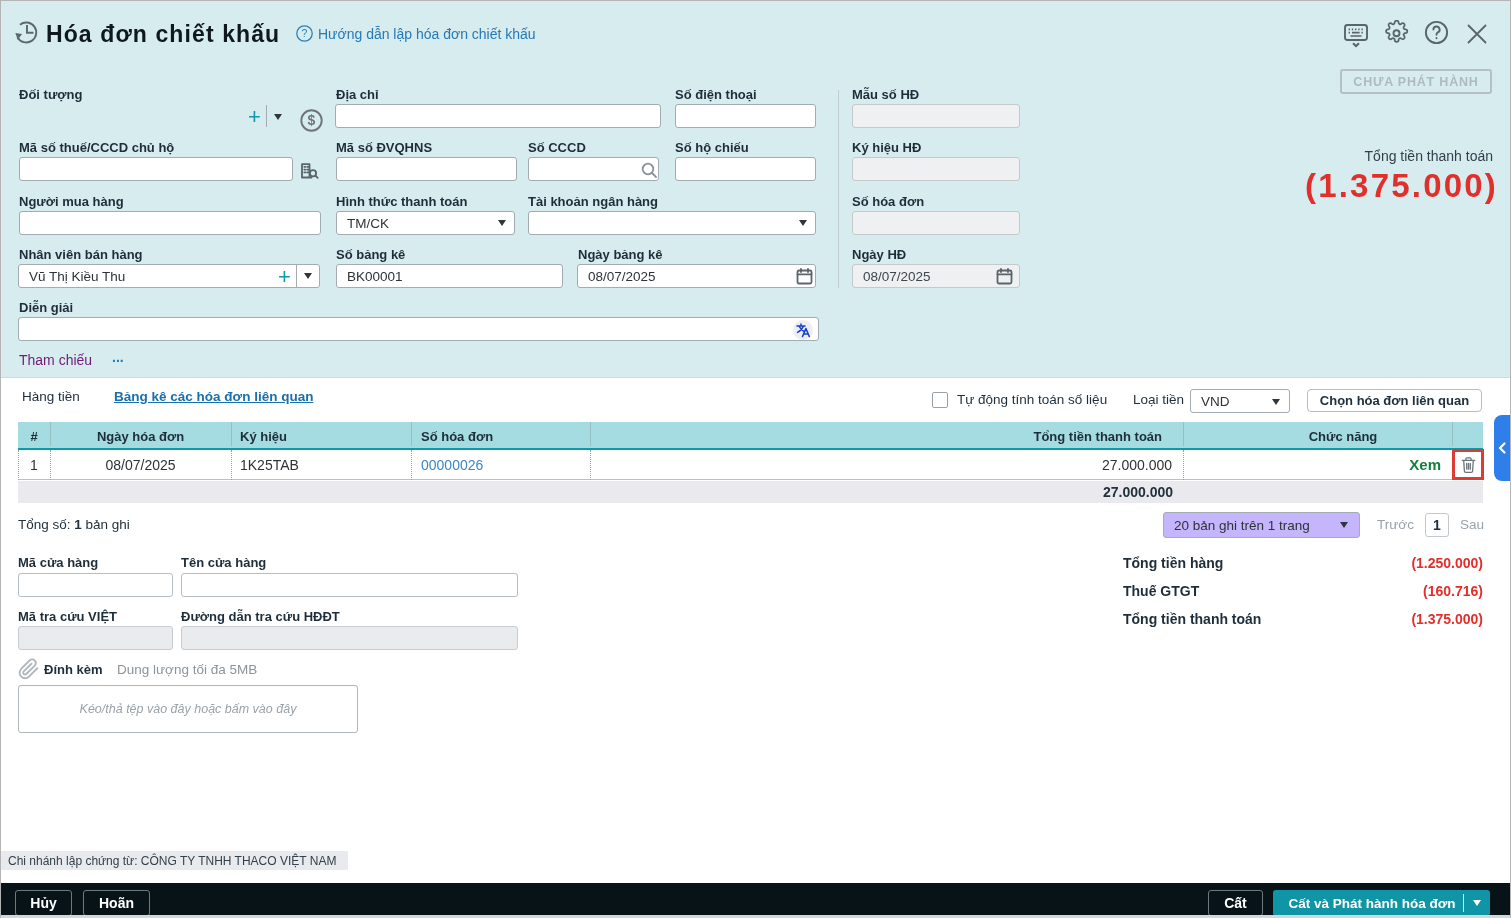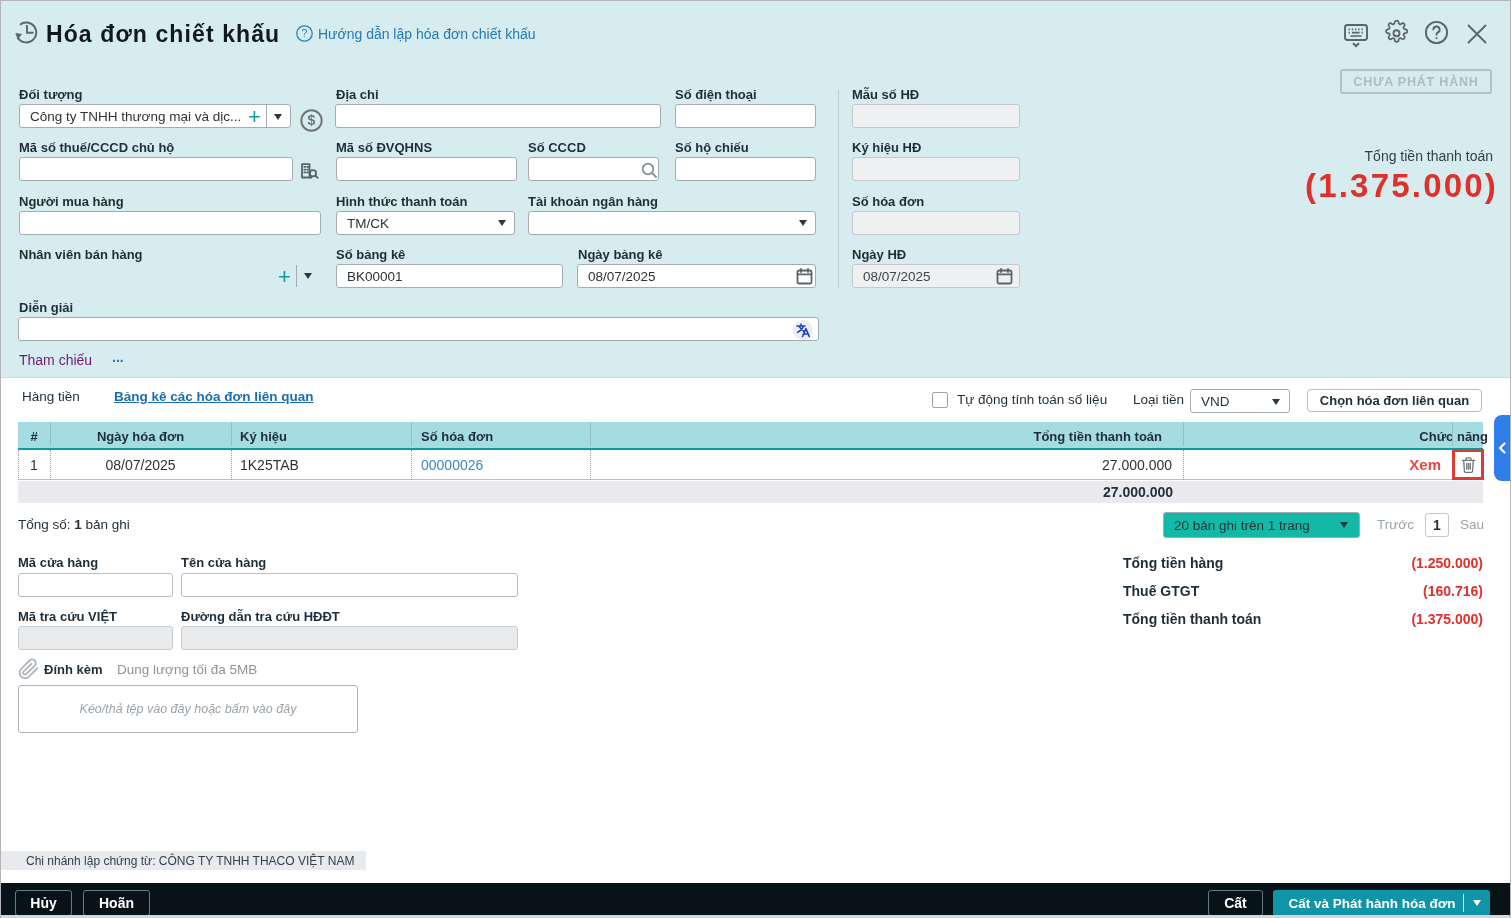--- a/index.html
+++ b/index.html
@@ -51,23 +51,20 @@
       <path class="ico" stroke-width="1.9" d="M2.5 2.5 19.5 19.5M19.5 2.5 2.5 19.5"></path>
     </svg>
 
   <div class="abs" style="left:1340px;top:69px;width:152px;height:25px;border:2px solid #b7bfc6;border-radius:3px;color:#b0b9c1;font-weight:700;font-size:12.5px;display:flex;align-items:center;justify-content:center;letter-spacing:0.8px">CHƯA PHÁT HÀNH</div>
   <div class="abs" style="left:1240px;top:148px;width:253px;text-align:right;font-size:14px;color:#323f4a">Tổng tiền thanh toán</div>
   <div class="abs" style="left:1140px;top:167px;width:358px;text-align:right;font-size:33px;font-weight:700;color:#e12f2b;letter-spacing:2.2px">(1.375.000)</div>
 
   <div class="abs" style="left:838px;top:90px;width:1px;height:198px;background:#c2ccd1"></div>
 
   <div class="lbl" style="left:19px;top:87px">Đối tượng</div>
-  <div class="inp" style="left:19px;top:104px;width:272px;padding-right:46px">
-      <span style="overflow:hidden;text-overflow:ellipsis;max-width:212px;display:block">Công ty TNHH thương mại và dịc...</span>
-    </div>
   <div class="abs plus" style="left:248px;top:105px">+</div>
   <div class="abs" style="left:266px;top:105px;width:1px;height:22px;background:#a3acb3"></div>
   <div class="abs caret" style="left:274px;top:114px"></div>
   <svg class="abs" style="left:300px;top:109px" width="23" height="23" viewBox="0 0 23 23">
       <circle cx="11.5" cy="11.5" r="10.2" fill="none" stroke="#6d757a" stroke-width="1.9"></circle>
       <text x="11.5" y="16.4" font-size="14" font-weight="700" fill="#6d757a" text-anchor="middle" font-family="Liberation Sans">$</text>
     </svg>
   <div class="lbl" style="left:336px;top:87px">Địa chỉ</div>
   <div class="inp" style="left:335px;top:104px;width:326px"></div>
   <div class="lbl" style="left:675px;top:87px">Số điện thoại</div>
@@ -100,20 +97,21 @@
   <div class="lbl" style="left:336px;top:194px">Hình thức thanh toán</div>
   <div class="inp" style="left:336px;top:211px;width:179px">TM/CK</div>
   <div class="abs caret" style="left:498px;top:220px"></div>
   <div class="lbl" style="left:528px;top:194px">Tài khoản ngân hàng</div>
   <div class="inp" style="left:528px;top:211px;width:288px"></div>
   <div class="abs caret" style="left:799px;top:220px"></div>
   <div class="lbl" style="left:852px;top:194px">Số hóa đơn</div>
   <div class="inp dis" style="left:852px;top:211px;width:168px"></div>
 
   <div class="lbl" style="left:19px;top:247px">Nhân viên bán hàng</div>
+  <div class="inp" style="left:18px;top:264px;width:302px">Vũ Thị Kiều Thu</div>
   <div class="abs plus" style="left:278px;top:265px">+</div>
   <div class="abs" style="left:296px;top:265px;width:1px;height:22px;background:#a3acb3"></div>
   <div class="abs caret" style="left:304px;top:273px"></div>
   <div class="lbl" style="left:336px;top:247px">Số bảng kê</div>
   <div class="inp" style="left:336px;top:264px;width:227px">BK00001</div>
   <div class="lbl" style="left:578px;top:247px">Ngày bảng kê</div>
   <div class="inp" style="left:577px;top:264px;width:239px">08/07/2025</div>
   <svg class="abs" style="left:796px;top:268px" width="17" height="17" viewBox="0 0 17 17">
       <rect class="ico" stroke-width="1.4" x="1.5" y="2.5" width="14" height="13" rx="1.5"></rect>
       <path class="ico" stroke-width="1.4" d="M1.5 6.3h14M5 1v3M12 1v3"></path>
@@ -145,35 +143,35 @@
 <div class="inp" style="left:1190px;top:389px;width:100px;height:24px;background:#fff">VND</div>
 <div class="abs caret" style="left:1272px;top:399px"></div>
 <div class="abs" style="left:1307px;top:389px;width:175px;height:23px;border:1px solid #b6bdc4;border-radius:4px;background:#fff;font-size:13px;font-weight:700;color:#20303c;display:flex;align-items:center;justify-content:center">Chọn hóa đơn liên quan</div>
 
 <div class="abs" style="left:18px;top:422px;width:1465px;height:28px;background:#a4dce1;border-bottom:2px solid #0d9aa9;font-size:13px;font-weight:700;color:#1e2d3a">
   <div class="abs" style="left:0;top:7px;width:32px;text-align:center">#</div>
   <div class="abs" style="left:32px;top:7px;width:181px;text-align:center">Ngày hóa đơn</div>
   <div class="abs" style="left:222px;top:7px">Ký hiệu</div>
   <div class="abs" style="left:403px;top:7px">Số hóa đơn</div>
   <div class="abs" style="left:900px;top:7px;width:244px;text-align:right">Tổng tiền thanh toán</div>
-  <div class="abs" style="left:1236px;top:7px;width:234px;text-align:right">Chức năng</div>
+  <div class="abs" style="left:1208px;top:7px;width:234px;text-align:center">Chức năng</div>
   <div class="abs" style="left:32px;top:0;width:1px;height:24px;background:#96bfc4"></div>
   <div class="abs" style="left:213px;top:0;width:1px;height:24px;background:#96bfc4"></div>
   <div class="abs" style="left:393px;top:0;width:1px;height:24px;background:#96bfc4"></div>
   <div class="abs" style="left:572px;top:0;width:1px;height:24px;background:#96bfc4"></div>
   <div class="abs" style="left:1165px;top:0;width:1px;height:24px;background:#96bfc4"></div>
   <div class="abs" style="left:1434px;top:0;width:1px;height:24px;background:#96bfc4"></div>
 </div>
 <div class="abs" style="left:18px;top:450px;width:1465px;height:30px;background:#fff;border-bottom:1px solid #bcbec0;font-size:14px;color:#2e3338">
   <div class="abs" style="left:0;top:7px;width:32px;text-align:center">1</div>
   <div class="abs" style="left:32px;top:7px;width:181px;text-align:center">08/07/2025</div>
   <div class="abs" style="left:222px;top:7px">1K25TAB</div>
   <div class="abs" style="left:403px;top:7px;color:#3a87c8">00000026</div>
   <div class="abs" style="left:900px;top:7px;width:254px;text-align:right">27.000.000</div>
-  <div class="abs" style="left:1180px;top:6px;width:243px;text-align:right;color:#ef4444;font-weight:700;font-size:15px">Xem</div>
+  <div class="abs" style="left:1180px;top:6px;width:243px;text-align:right;color:#15803d;font-weight:700;font-size:15px">Xem</div>
   <div class="abs" style="left:0;top:0;width:1px;height:30px;border-left:1px dotted #74aec0"></div>
   <div class="abs" style="left:32px;top:0;width:1px;height:30px;border-left:1px dotted #74aec0"></div>
   <div class="abs" style="left:213px;top:0;width:1px;height:30px;border-left:1px dotted #74aec0"></div>
   <div class="abs" style="left:393px;top:0;width:1px;height:30px;border-left:1px dotted #74aec0"></div>
   <div class="abs" style="left:572px;top:0;width:1px;height:30px;border-left:1px dotted #74aec0"></div>
   <div class="abs" style="left:1165px;top:0;width:1px;height:30px;border-left:1px dotted #74aec0"></div>
   <div class="abs" style="left:1434px;top:0;width:1px;height:30px;border-left:1px dotted #74aec0"></div>
   <div class="abs" style="left:1434px;top:-1px;width:32px;height:31px;border:3px solid #dd3b33;display:flex;align-items:center;justify-content:center">
     <svg width="17" height="18" viewBox="0 0 17 18">
         <path d="M2.2 4.3h12.6M5.9 4.3V2.9a1 1 0 0 1 1-1h3.2a1 1 0 0 1 1 1v1.4M3.7 4.3l.7 10.8a1.3 1.3 0 0 0 1.3 1.2h5.6a1.3 1.3 0 0 0 1.3-1.2l.7-10.8M6.7 7.4v5.8M8.5 7.4v5.8M10.3 7.4v5.8" stroke="#6e757b" stroke-width="1.3" fill="none" stroke-linecap="round"></path>
@@ -184,21 +182,21 @@
   <div class="abs" style="left:900px;top:3px;width:255px;text-align:right">27.000.000</div>
 </div>
 
 <div class="abs" style="left:1494px;top:415px;width:17px;height:66px;background:#2e7fe9;border-radius:8px 0 0 8px">
     <svg style="position:absolute;left:4px;top:27px" width="8" height="12" viewBox="0 0 8 12">
       <path d="M6.5 1.5 2 6l4.5 4.5" fill="none" stroke="#fff" stroke-width="2.2" stroke-linecap="round" stroke-linejoin="round"></path>
     </svg>
   </div>
 
 <div class="abs" style="left:18px;top:517px;font-size:13.5px;color:#24313c">Tổng số: <b>1</b> bản ghi</div>
-<div class="inp" style="left:1163px;top:512px;width:197px;height:26px;background:#14b8a6">20 bản ghi trên 1 trang</div>
+<div class="inp" style="left:1163px;top:512px;width:197px;height:26px;background:#c4b5fd">20 bản ghi trên 1 trang</div>
 <div class="abs caret" style="left:1340px;top:522px"></div>
 <div class="abs" style="left:1377px;top:517px;font-size:13.5px;color:#9aa3ab">Trước</div>
 <div class="abs" style="left:1425px;top:513px;width:24px;height:24px;border:1px solid #c2c8cd;border-radius:3px;font-size:14px;font-weight:700;color:#24313c;display:flex;align-items:center;justify-content:center">1</div>
 <div class="abs" style="left:1460px;top:517px;font-size:13.5px;color:#9aa3ab">Sau</div>
 
 <div class="lbl" style="left:18px;top:555px">Mã cửa hàng</div>
 <div class="inp" style="left:18px;top:573px;width:155px;border-color:#b6bdc3"></div>
 <div class="lbl" style="left:181px;top:555px">Tên cửa hàng</div>
 <div class="inp" style="left:181px;top:573px;width:337px;border-color:#b6bdc3"></div>
 <div class="lbl" style="left:18px;top:609px">Mã tra cứu VIỆT</div>
@@ -213,21 +211,21 @@
 <div class="abs" style="left:1123px;top:611px;font-size:14px;font-weight:700;color:#1e2d3a">Tổng tiền thanh toán</div>
 <div class="abs" style="left:1283px;top:611px;width:200px;text-align:right;font-size:14px;font-weight:700;color:#e12f2b">(1.375.000)</div>
 
 <svg class="abs" style="left:17px;top:657px" width="23" height="24" viewBox="0 0 24 24">
     <path d="m21.2 11.2-8.7 8.7a5.7 5.7 0 0 1-8.1-8.1l8.7-8.7a3.8 3.8 0 0 1 5.4 5.4l-8.8 8.7a1.9 1.9 0 0 1-2.7-2.7l8.1-8" fill="none" stroke="#b2b7bd" stroke-width="2" stroke-linecap="round" stroke-linejoin="round"></path>
   </svg>
 <div class="abs" style="left:44px;top:662px;font-size:13px;font-weight:700;color:#1e2d3a">Đính kèm</div>
 <div class="abs" style="left:117px;top:662px;font-size:13.5px;color:#8b949b">Dung lượng tối đa 5MB</div>
 <div class="abs" style="left:18px;top:685px;width:340px;height:48px;border:1px solid #aeb5bb;border-radius:3px;display:flex;align-items:center;justify-content:center;font-size:12.5px;font-style:italic;color:#9aa2a9">Kéo/thả tệp vào đây hoặc bấm vào đây</div>
 
-<div class="abs" style="left:0;top:851px;height:19px;background:#e9eaee;font-size:12px;color:#33404a;display:flex;align-items:center;padding:0 12px 0 26px">Chi nhánh lập chứng từ: CÔNG TY TNHH THACO VIỆT NAM</div>
+<div class="abs" style="left:0;top:851px;height:19px;background:#e9eaee;font-size:12px;color:#33404a;display:flex;align-items:center;padding:0 12px 0 8px">Chi nhánh lập chứng từ: CÔNG TY TNHH THACO VIỆT NAM</div>
 
 <div class="abs" style="left:0;top:883px;width:1511px;height:32px;background:#081318">
   <div class="abs" style="left:15px;top:7px;width:57px;height:26px;border:1px solid #6b7a80;border-radius:3px;color:#fff;font-size:14px;font-weight:700;display:flex;align-items:center;justify-content:center">Hủy</div>
   <div class="abs" style="left:83px;top:7px;width:67px;height:26px;border:1px solid #6b7a80;border-radius:3px;color:#fff;font-size:14px;font-weight:700;display:flex;align-items:center;justify-content:center">Hoãn</div>
   <div class="abs" style="left:1208px;top:7px;width:55px;height:26px;border:1px solid #6b7a80;border-radius:3px;color:#fff;font-size:14px;font-weight:700;display:flex;align-items:center;justify-content:center">Cất</div>
   <div class="abs" style="left:1273px;top:7px;width:217px;height:26px;background:#1095a7;border-radius:3px;color:#fff;font-size:14px;font-weight:700;display:flex;align-items:center">
     <span style="flex:1;text-align:center;padding-left:8px;font-size:13.5px">Cất và Phát hành hóa đơn</span>
     <span style="width:1px;height:18px;background:#cfe9ec"></span>
     <span style="width:26px;display:flex;justify-content:center">
         <span class="caret" style="border-top-color:#fff"></span>

